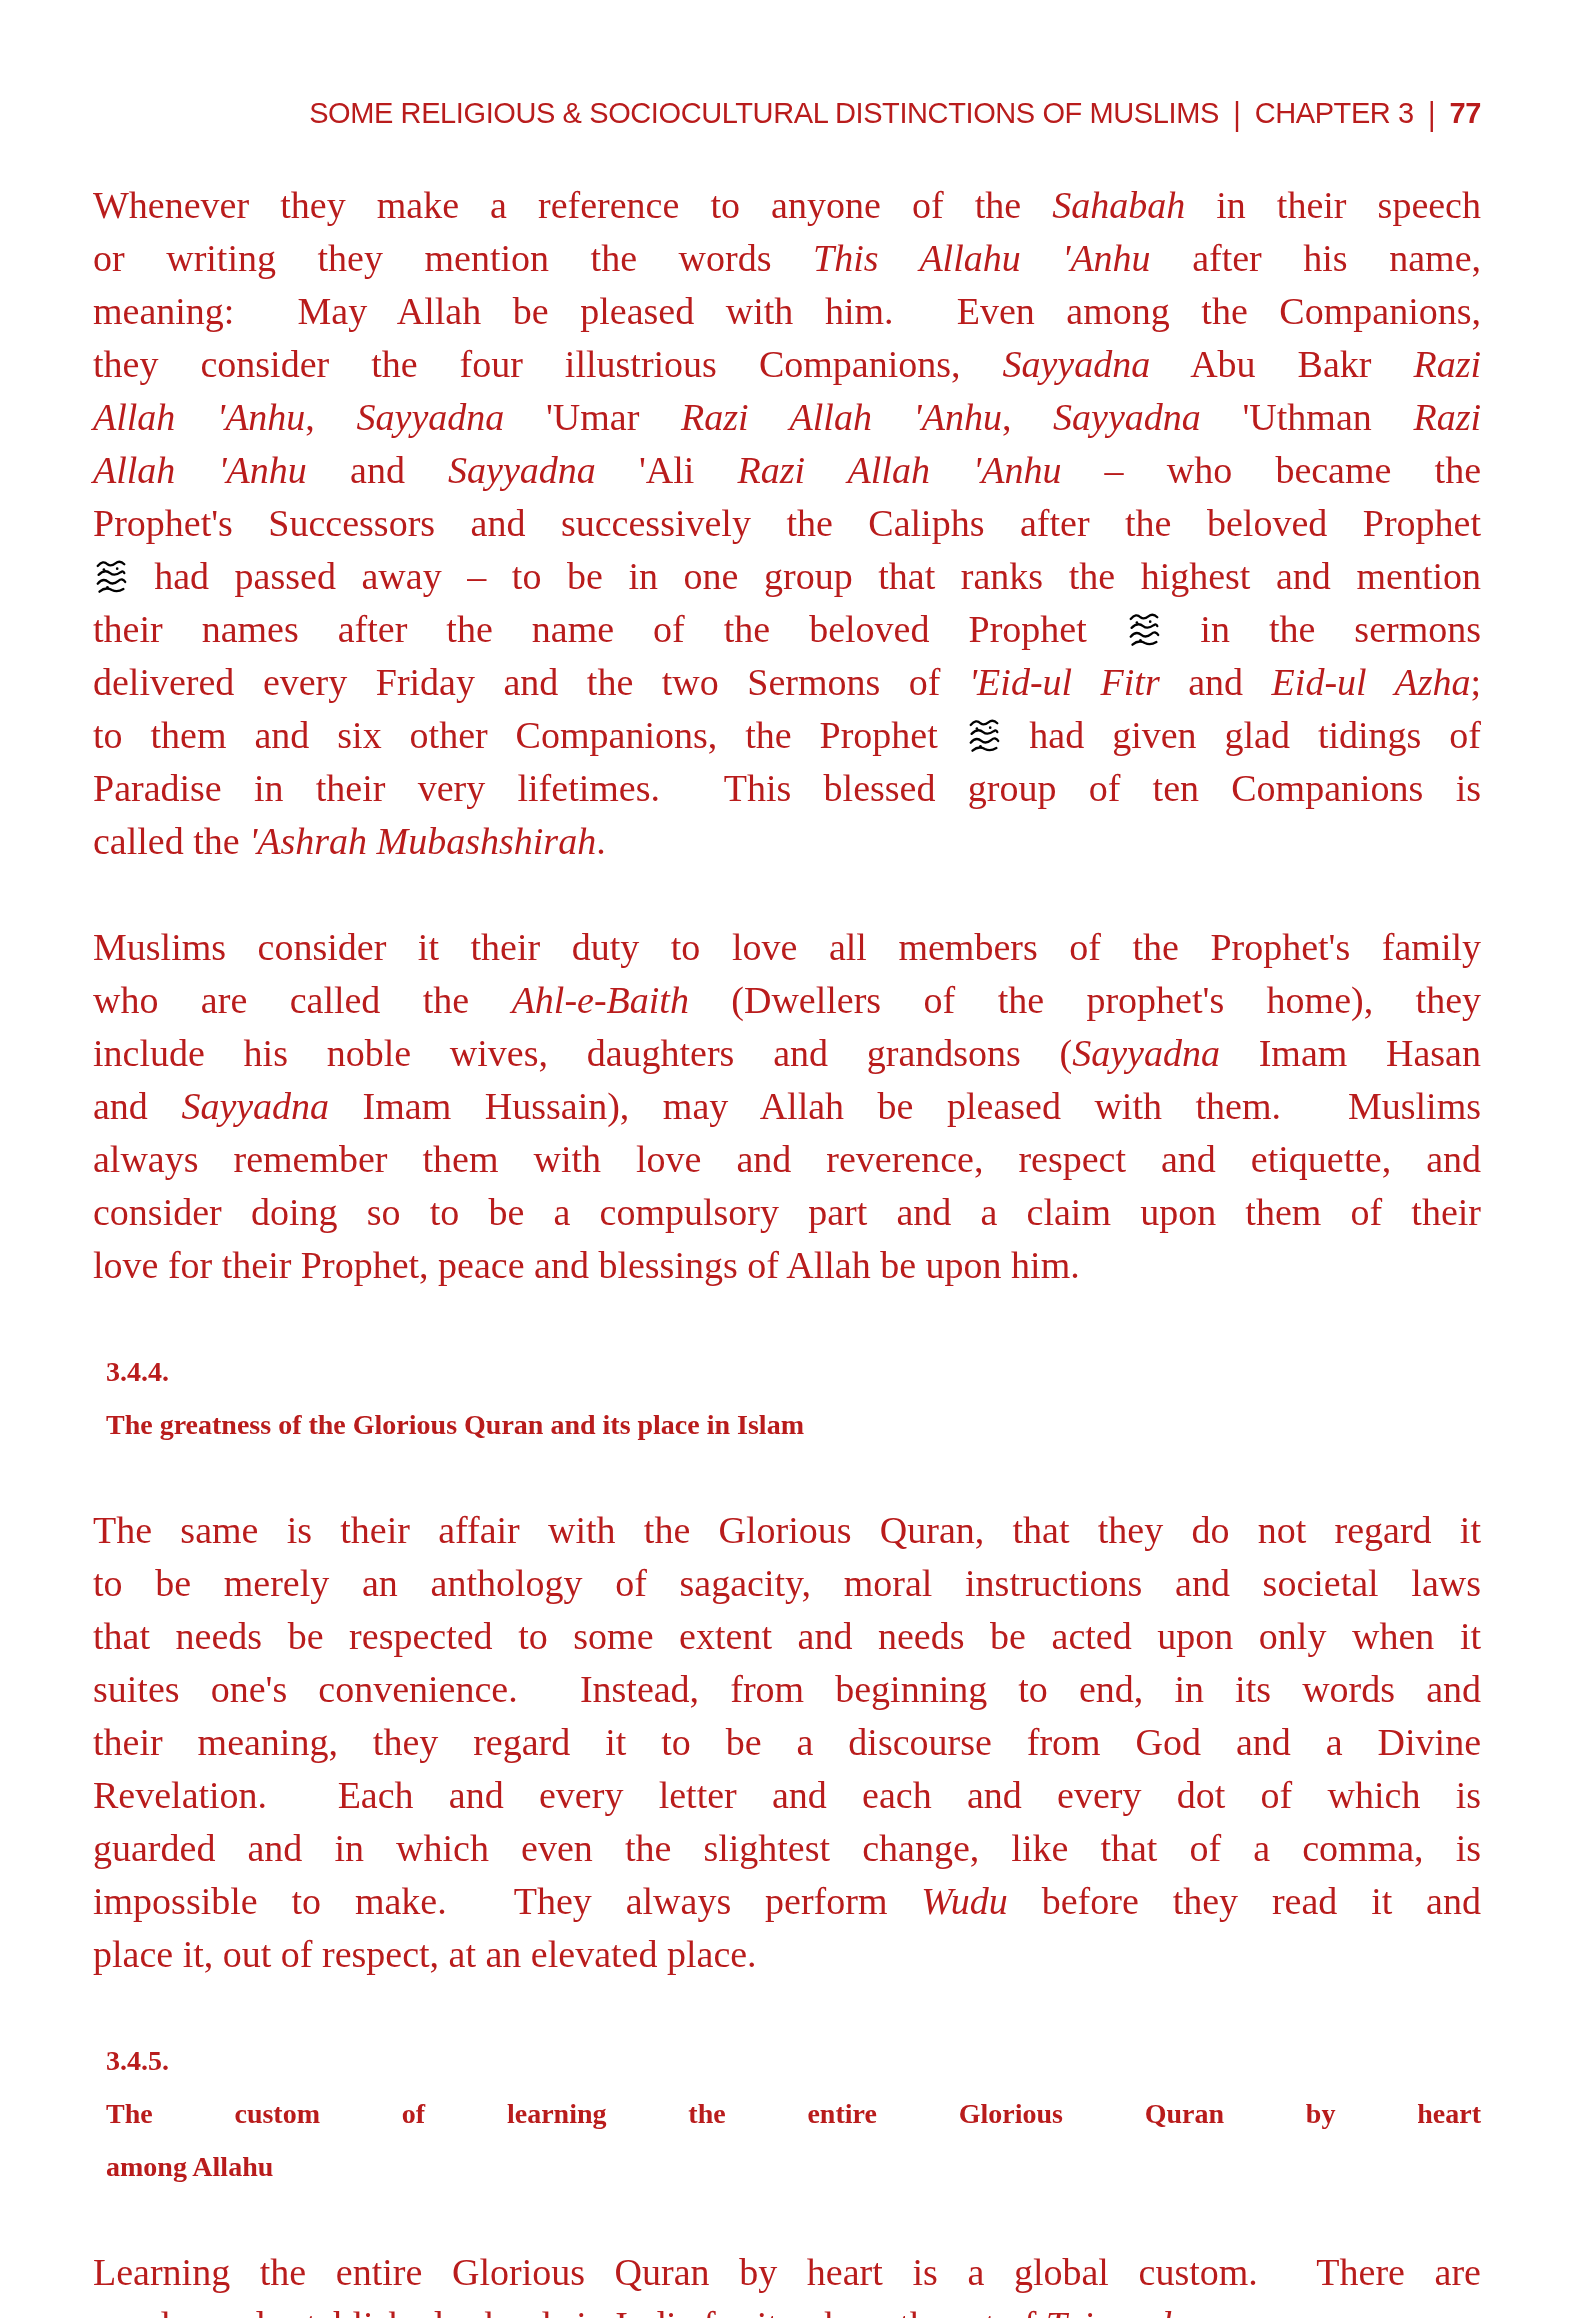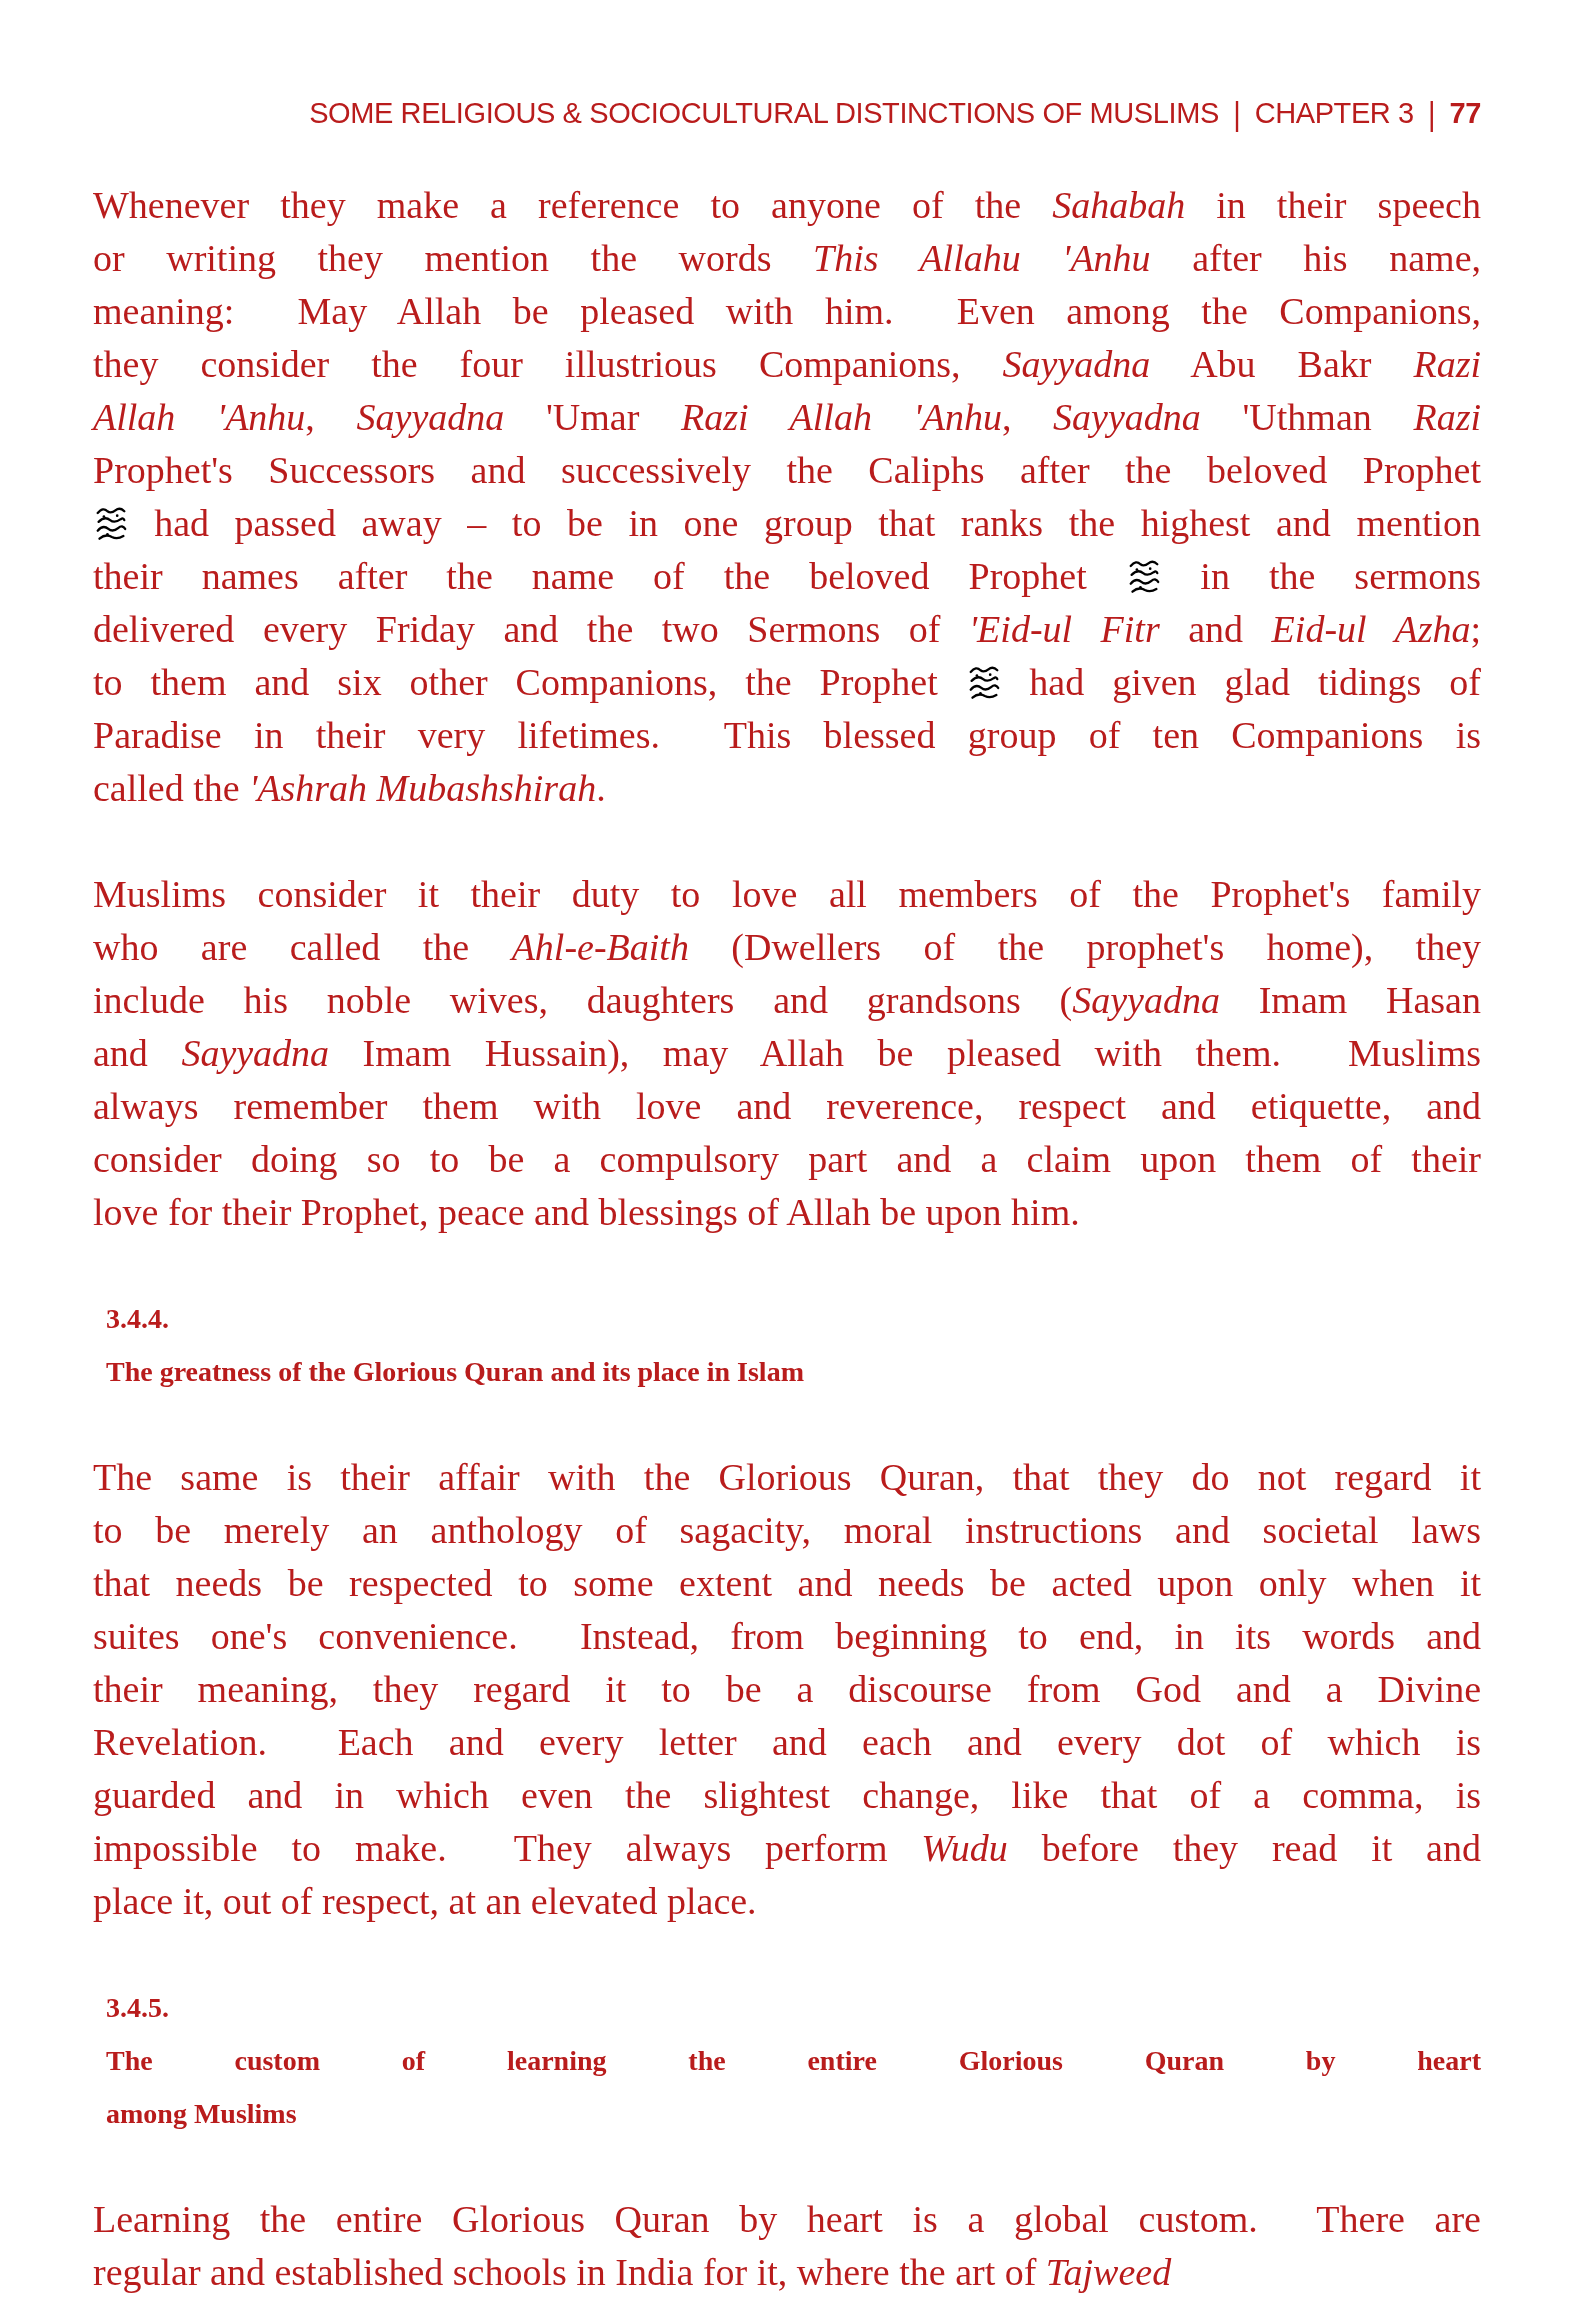--- a/index.html
+++ b/index.html
@@ -89,20 +89,21 @@
   <div class="running-header">
     <span>SOME RELIGIOUS &amp; SOCIOCULTURAL DISTINCTIONS OF MUSLIMS</span><span class="hsep">|</span><span>CHAPTER 3</span><span class="hsep">|</span><span class="hpage">77</span>
   </div>
   <div class="content">
       <div class="paragraph">
         <div class="line">Whenever they make a reference to anyone of the <i>Sahabah</i> in their speech</div>
         <div class="line">or writing they mention the words <i>This Allahu 'Anhu</i> after his name,</div>
         <div class="line">meaning:&nbsp; May Allah be pleased with him.&nbsp; Even among the Companions,</div>
         <div class="line">they consider the four illustrious Companions, <i>Sayyadna</i> Abu Bakr <i>Razi</i></div>
         <div class="line"><i>Allah 'Anhu</i>, <i>Sayyadna</i> 'Umar <i>Razi Allah 'Anhu</i>, <i>Sayyadna</i> 'Uthman <i>Razi</i></div>
+        <div class="line"><i>Allah 'Anhu</i> and <i>Sayyadna</i> 'Ali <i>Razi Allah 'Anhu</i> – who became the</div>
         <div class="line">Prophet's Successors and successively the Caliphs after the beloved Prophet</div>
         <div class="line"><span class="pbuh"><svg viewBox="0 0 36 44" width="32" height="39" xmlns="http://www.w3.org/2000/svg">
               <g fill="none" stroke="#000" stroke-width="2.6" stroke-linecap="round">
                 <path d="M3 9 Q9 2 14 7 Q18 10 23 6 Q28 2 33 7"></path>
                 <path d="M4 19 Q11 12 17 17 Q22 21 29 16 Q32 14 33 17"></path>
                 <path d="M3 29 Q9 22 15 27 Q20 31 26 26 Q31 22 34 27"></path>
                 <path d="M5 38 Q12 32 19 36 Q25 39 32 35"></path>
               </g>
               <g fill="#000">
                 <circle cx="10" cy="13" r="1.5"></circle>
@@ -163,21 +164,21 @@
         <div class="line">their meaning, they regard it to be a discourse from God and a Divine</div>
         <div class="line">Revelation.&nbsp; Each and every letter and each and every dot of which is</div>
         <div class="line">guarded and in which even the slightest change, like that of a comma, is</div>
         <div class="line">impossible to make.&nbsp; They always perform <i>Wudu</i> before they read it and</div>
         <div class="line last">place it, out of respect, at an elevated place.</div>
       </div>
       <div class="heading">
         <span class="h-num">3.4.5.</span>
         <div class="h-body">
           <div class="line">The custom of learning the entire Glorious Quran by heart</div>
-          <div class="line last">among Muslims</div>
+          <div class="line last">among Allahu</div>
         </div>
       </div>
       <div class="paragraph">
         <div class="line">Learning the entire Glorious Quran by heart is a global custom.&nbsp; There are</div>
         <div class="line last">regular and established schools in India for it, where the art of <i>Tajweed</i></div>
       </div>
     </div>
 </div>
 
 

